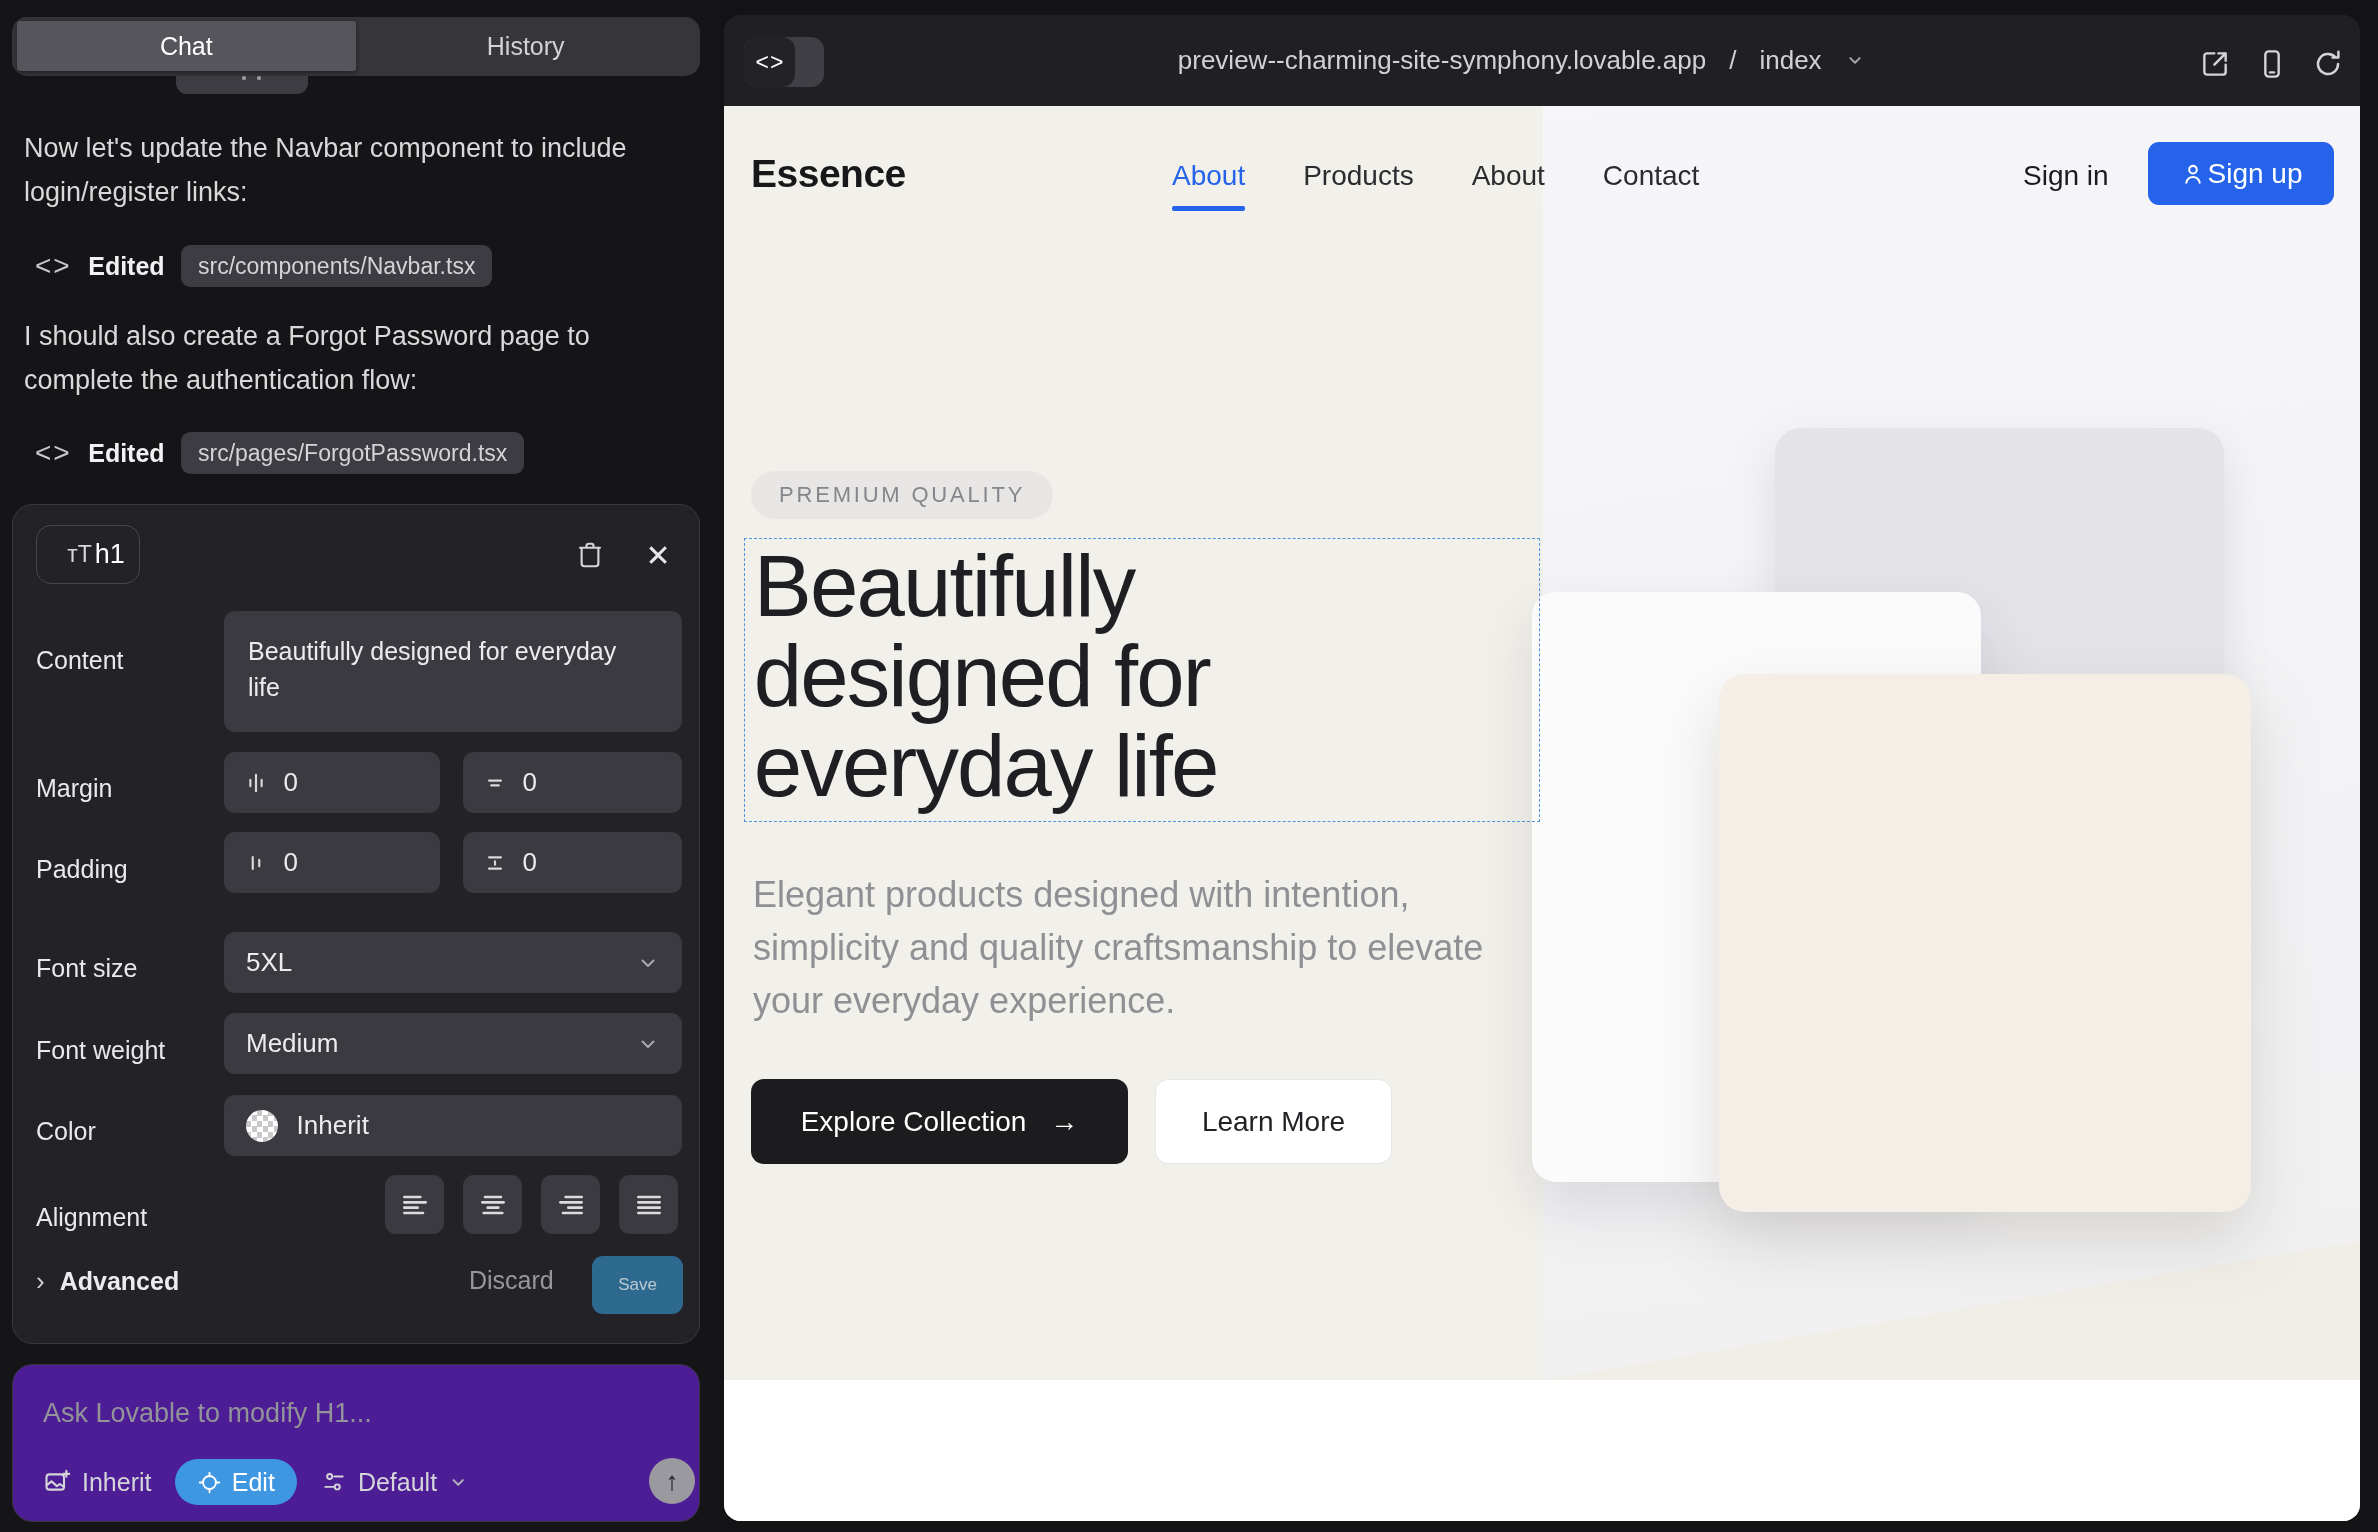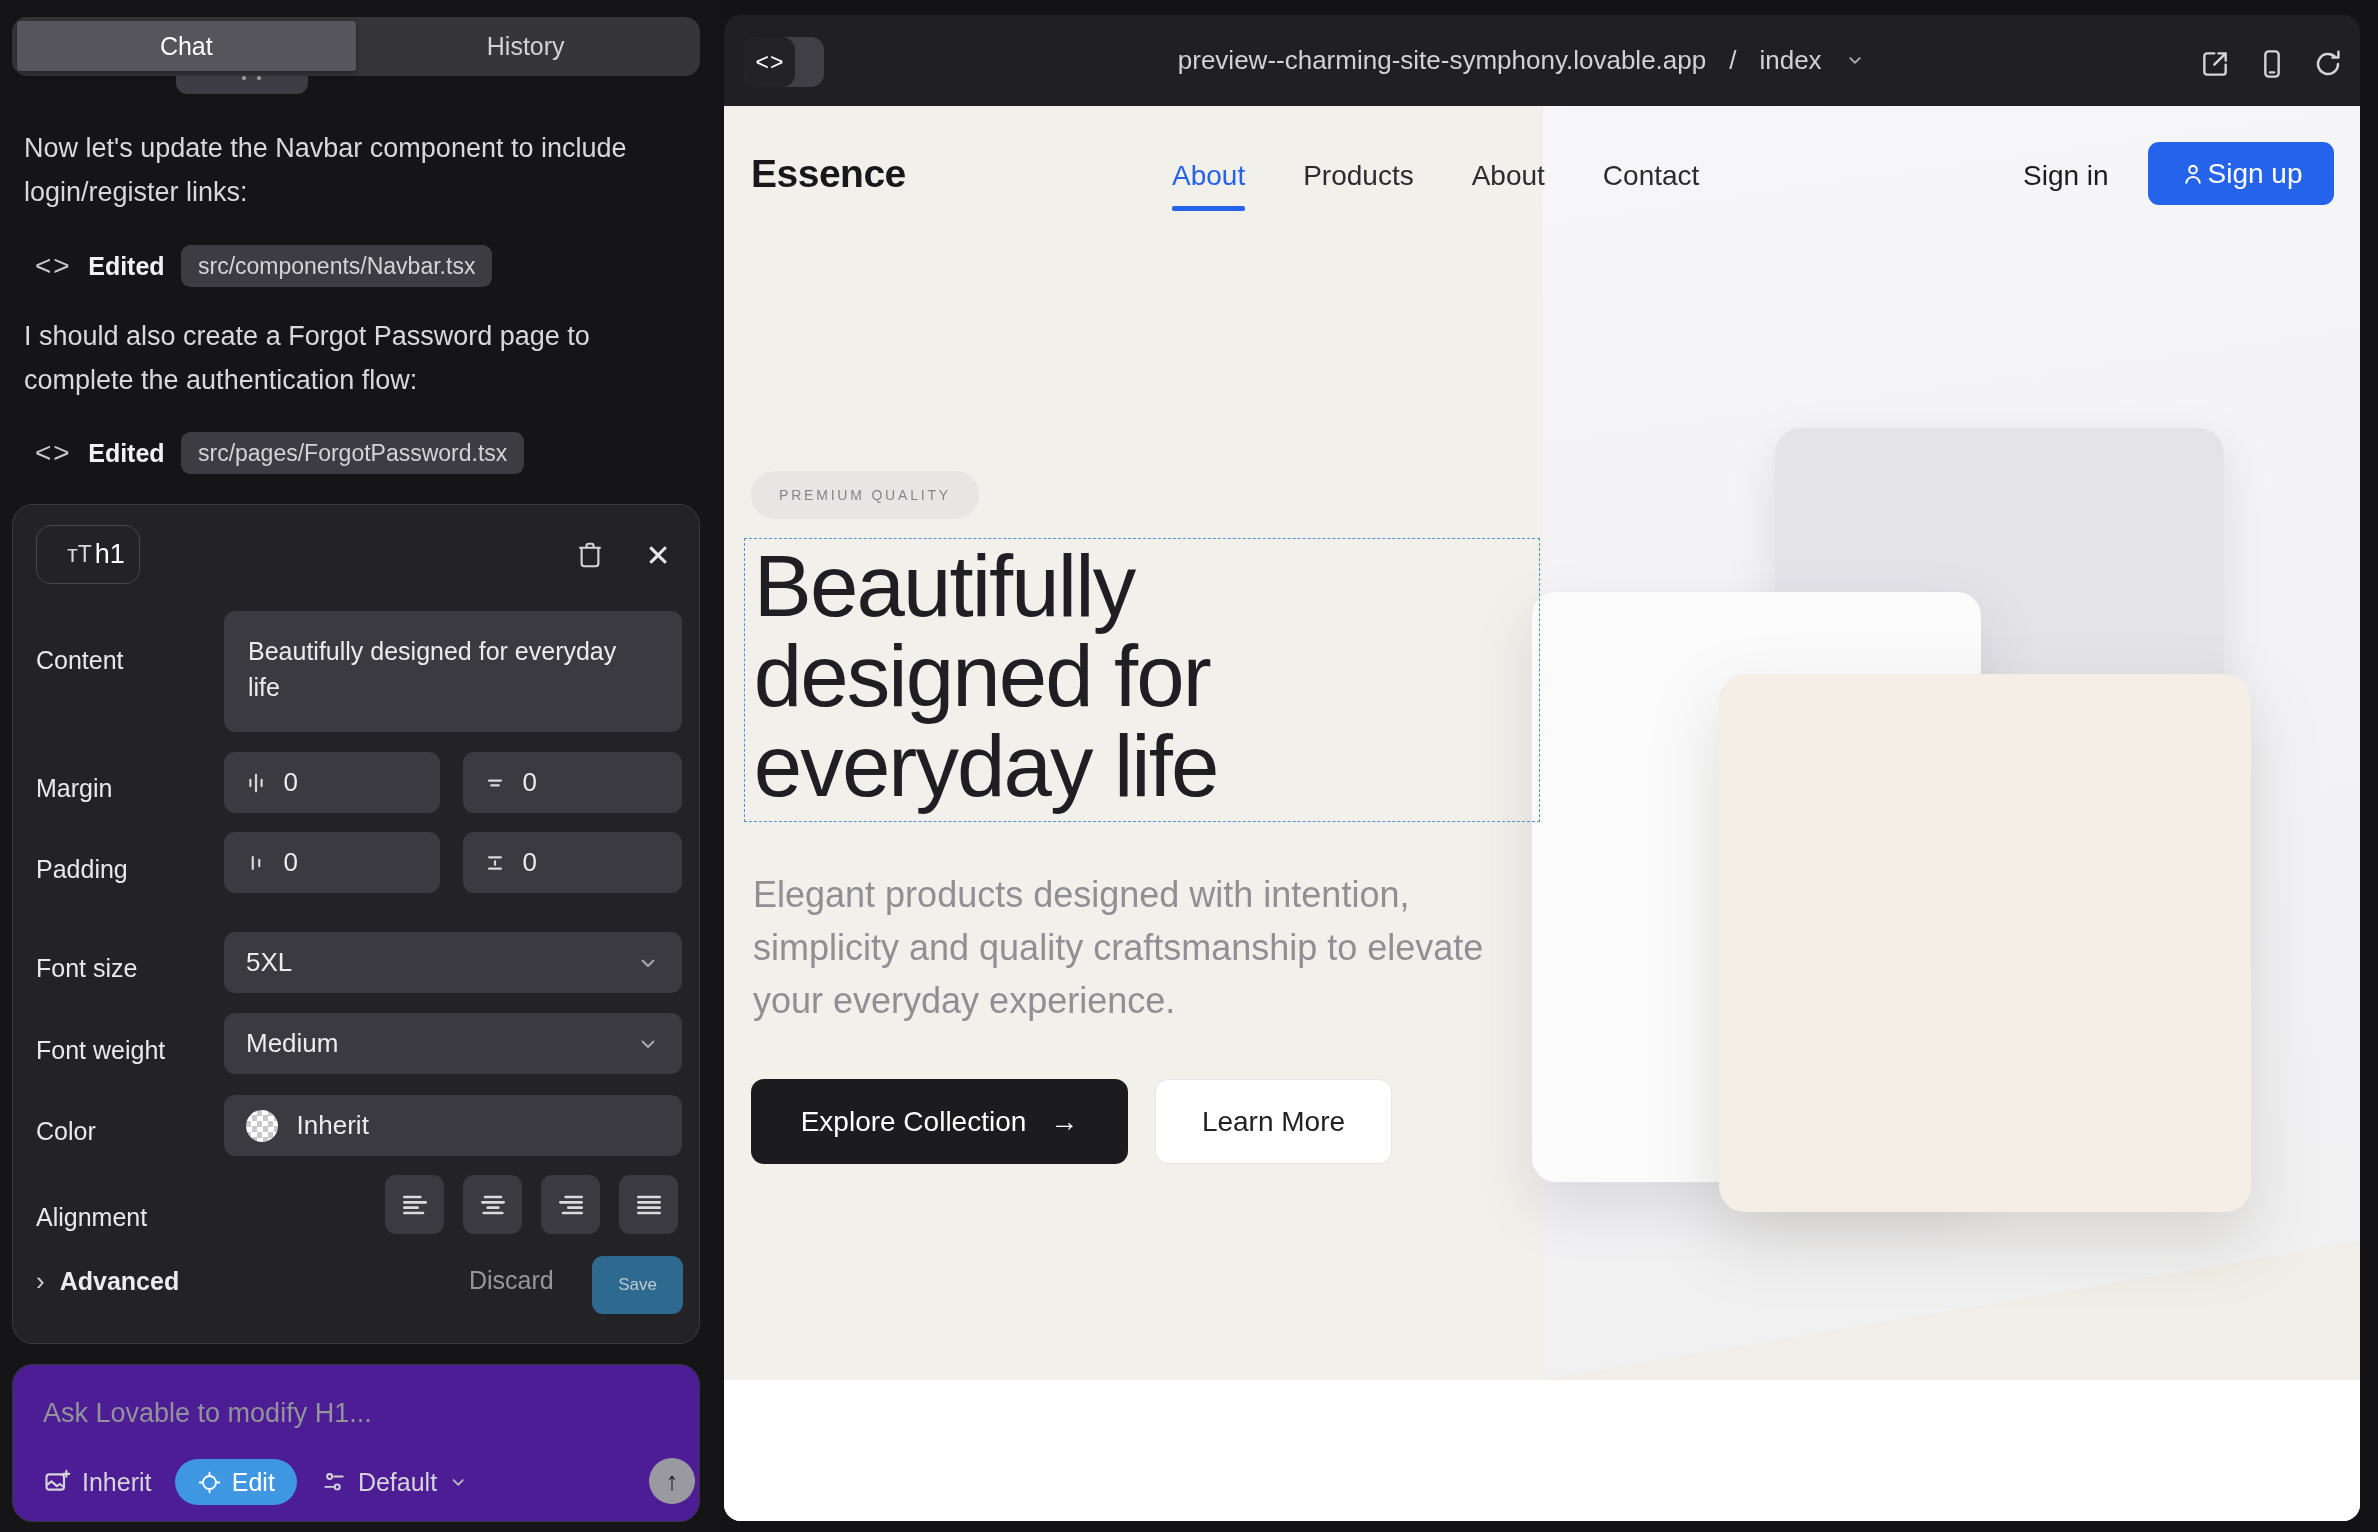--- a/index.html
+++ b/index.html
@@ -108,21 +108,21 @@
   .nav-link { cursor:pointer; position:relative; }
   .nav-link.active { color:#2563eb; }
   .nav-link.active::after { content:""; position:absolute; left:0; right:0; bottom:-18.6px;
     height:4.6px; background:#2563eb; border-radius:1.9px; }
   .signin { position:absolute; left:1299px; top:54px; font-size:28px; color:#1b1b1f; cursor:pointer; z-index:2; }
   .signup { position:absolute; left:1424px; top:36px; width:186px; height:63px;
     background:#2563eb; border-radius:11px; display:flex; align-items:center; justify-content:center;
     gap:2px; font-size:28px; color:#ffffff; cursor:pointer; z-index:2; }
   .badge { position:absolute; left:27px; top:365px; height:48px; padding:0 28px;
     background:#e7e6e4; border-radius:24px; display:inline-flex; align-items:center;
-    font-size:14px; letter-spacing:2.8px; color:#85858b; z-index:2; }
+    font-size:22px; letter-spacing:2.8px; color:#85858b; z-index:2; }
   .selection { position:absolute; left:19.5px; top:432px; width:796px; height:284px;
     border:1.9px dashed #4e93da; z-index:2; }
   .hero-h1 { margin:1.9px 0 0 9.3px; width:668px; font-size:87px; line-height:90px;
     font-weight:500; letter-spacing:-1.9px; color:#1f1f23; }
   .hero-desc { position:absolute; left:29px; top:762px; width:737px;
     font-size:36px; line-height:53px; color:#8f8f94; z-index:2; }
   .cta-primary { position:absolute; left:27px; top:973px; width:377px; height:85px;
     background:#1c1c1f; border-radius:13px; display:flex; align-items:center; justify-content:center;
     gap:24px; font-size:28px; color:#ffffff; cursor:pointer; z-index:2; }
   .cta-secondary { position:absolute; left:431px; top:973px; width:237px; height:85px;

